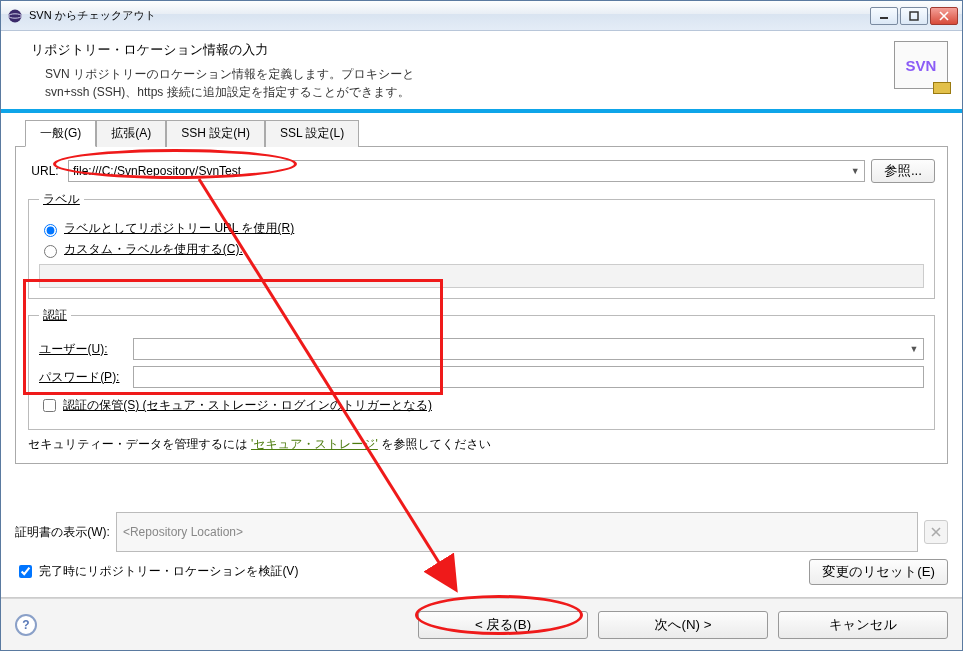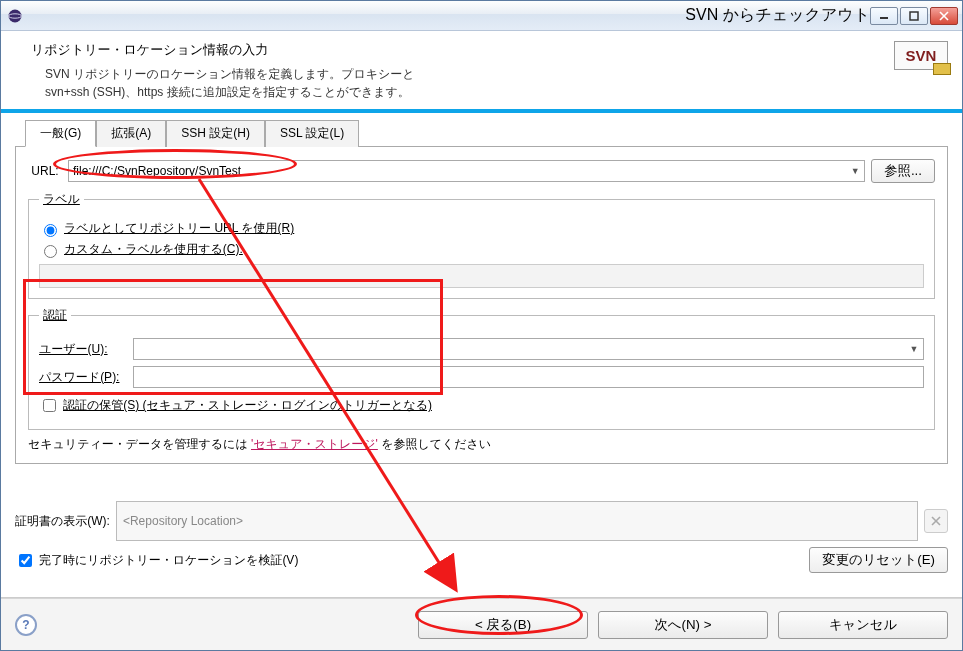--- a/index.html
+++ b/index.html
@@ -25,21 +25,21 @@
     border-bottom: 1px solid #b8c6d9;
     display: flex;
     align-items: center;
     padding: 0 4px;
   }
   .titlebar-icon {
     width: 16px; height: 16px;
     margin: 0 6px 0 2px;
     display: inline-flex; align-items: center; justify-content: center;
   }
-  .titlebar-title { flex: 1; font-size: 16px; text-align: right; }
+  .titlebar-title { flex: 1; font-size: 11px; }
   .winbtns { display: flex; gap: 2px; }
   .winbtn {
     width: 28px; height: 18px;
     border: 1px solid #7a8aa0;
     border-radius: 2px;
     display: flex; align-items: center; justify-content: center;
     background: linear-gradient(#f7fbff,#dce8f6);
     font-size: 10px;
     cursor: pointer;
   }
@@ -47,24 +47,24 @@
   .header {
     padding: 10px 14px 8px 30px;
     display: flex;
     border-bottom: 4px solid #0ea5e9;
     background:#fff;
   }
   .header-text { flex:1; }
   .header-title { font-size: 13px; margin-bottom: 6px; }
   .header-desc { font-size: 12px; padding-left: 14px; line-height: 1.5; color:#333; }
   .svn-badge {
-    width: 54px; height: 29px;
+    width: 54px; height: 48px;
     border: 1px solid #999; background:#fafafa;
     display:flex; flex-direction:column; align-items:center; justify-content:center;
-    font-weight:bold; color:#7f1d1d; font-size:15px;
+    font-weight:bold; color:#8b5cf6; font-size:15px;
     position: relative;
   }
   .svn-badge .chip {
     position:absolute; bottom:-6px; right:-4px;
     width:18px; height:12px; background:#e2c04a; border:1px solid #9a7a10;
   }
   .content {
     flex:1;
     padding: 6px 14px 0 14px;
     display:flex; flex-direction:column;
@@ -112,37 +112,37 @@
     border:1px solid #bbb; margin:8px 0 6px 0; padding:8px 10px 10px 10px;text-decoration:underline;
   }
   fieldset legend { padding:0 4px; font-size:12px; }
   .radio-row, .check-row { display:flex; align-items:center; gap:4px; margin:4px 0; }
   .disabled-box {
     margin-top:6px; height:24px; border:1px solid #ccc; background:#f3f3f3;
   }
   .auth-row { display:flex; align-items:center; margin:6px 0; gap:6px; }
   .auth-row label { width:88px; }
   .sec-note { font-size:12px; margin-top:4px; }
-  .sec-note a { color:#be185d; text-decoration:underline; }
+  .sec-note a { color:#4d7c0f; text-decoration:underline; }
   .spacer { flex:1; }
   .cert-row {
     display:flex; align-items:center; gap:6px; margin:8px 0 6px 0;
   }
   .cert-combo {
     flex:1; height:40px; border:1px solid #bbb; background:#f7f7f7;
     color:#888; padding:2px 6px; display:flex; align-items:center;
   }
   .xbtn {
     width:24px; height:24px; border:1px solid #ccc; background:#f4f4f4;
     color:#aaa; display:flex; align-items:center; justify-content:center;
     border-radius:3px;
   }
   .validate-row {
-    display:flex; justify-content:space-between;
-    margin-bottom:17px;
+    display:flex; align-items:center; justify-content:space-between;
+    margin-bottom:6px;
   }
   .divider { height:1px; background:#ccc; margin:6px -14px 0 -14px; }
   .btnbar {
     height:52px; display:flex; align-items:center; padding:0 14px; gap:10px;
     background:#f4f4f4; border-top:1px solid #d6d6d6;
   }
   .help {
     width:22px; height:22px; border:2px solid #8aa0c8; border-radius:50%;
     color:#5a7ab8; display:flex; align-items:center; justify-content:center;
     font-weight:bold; cursor:pointer; background:#fff;

